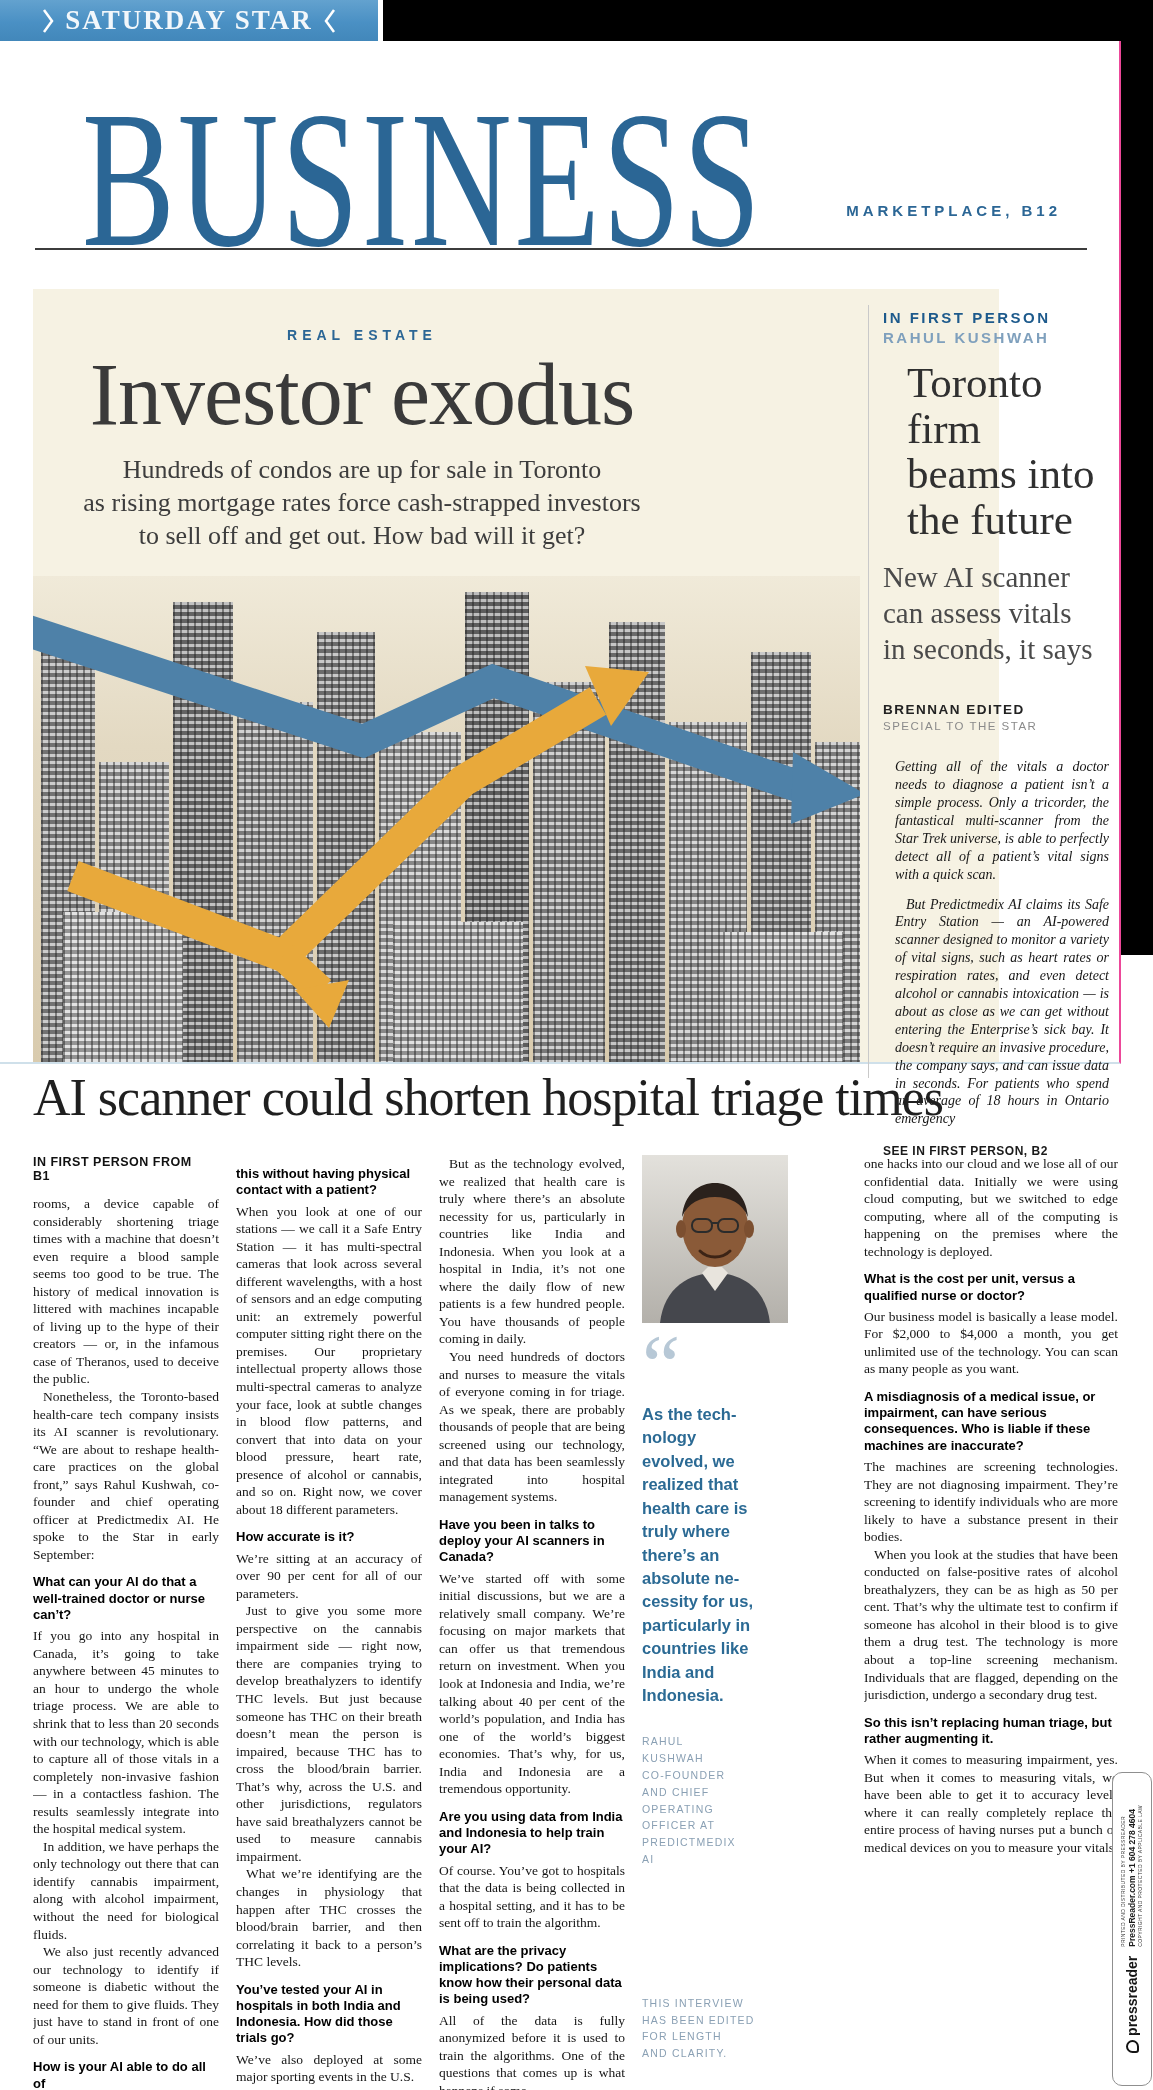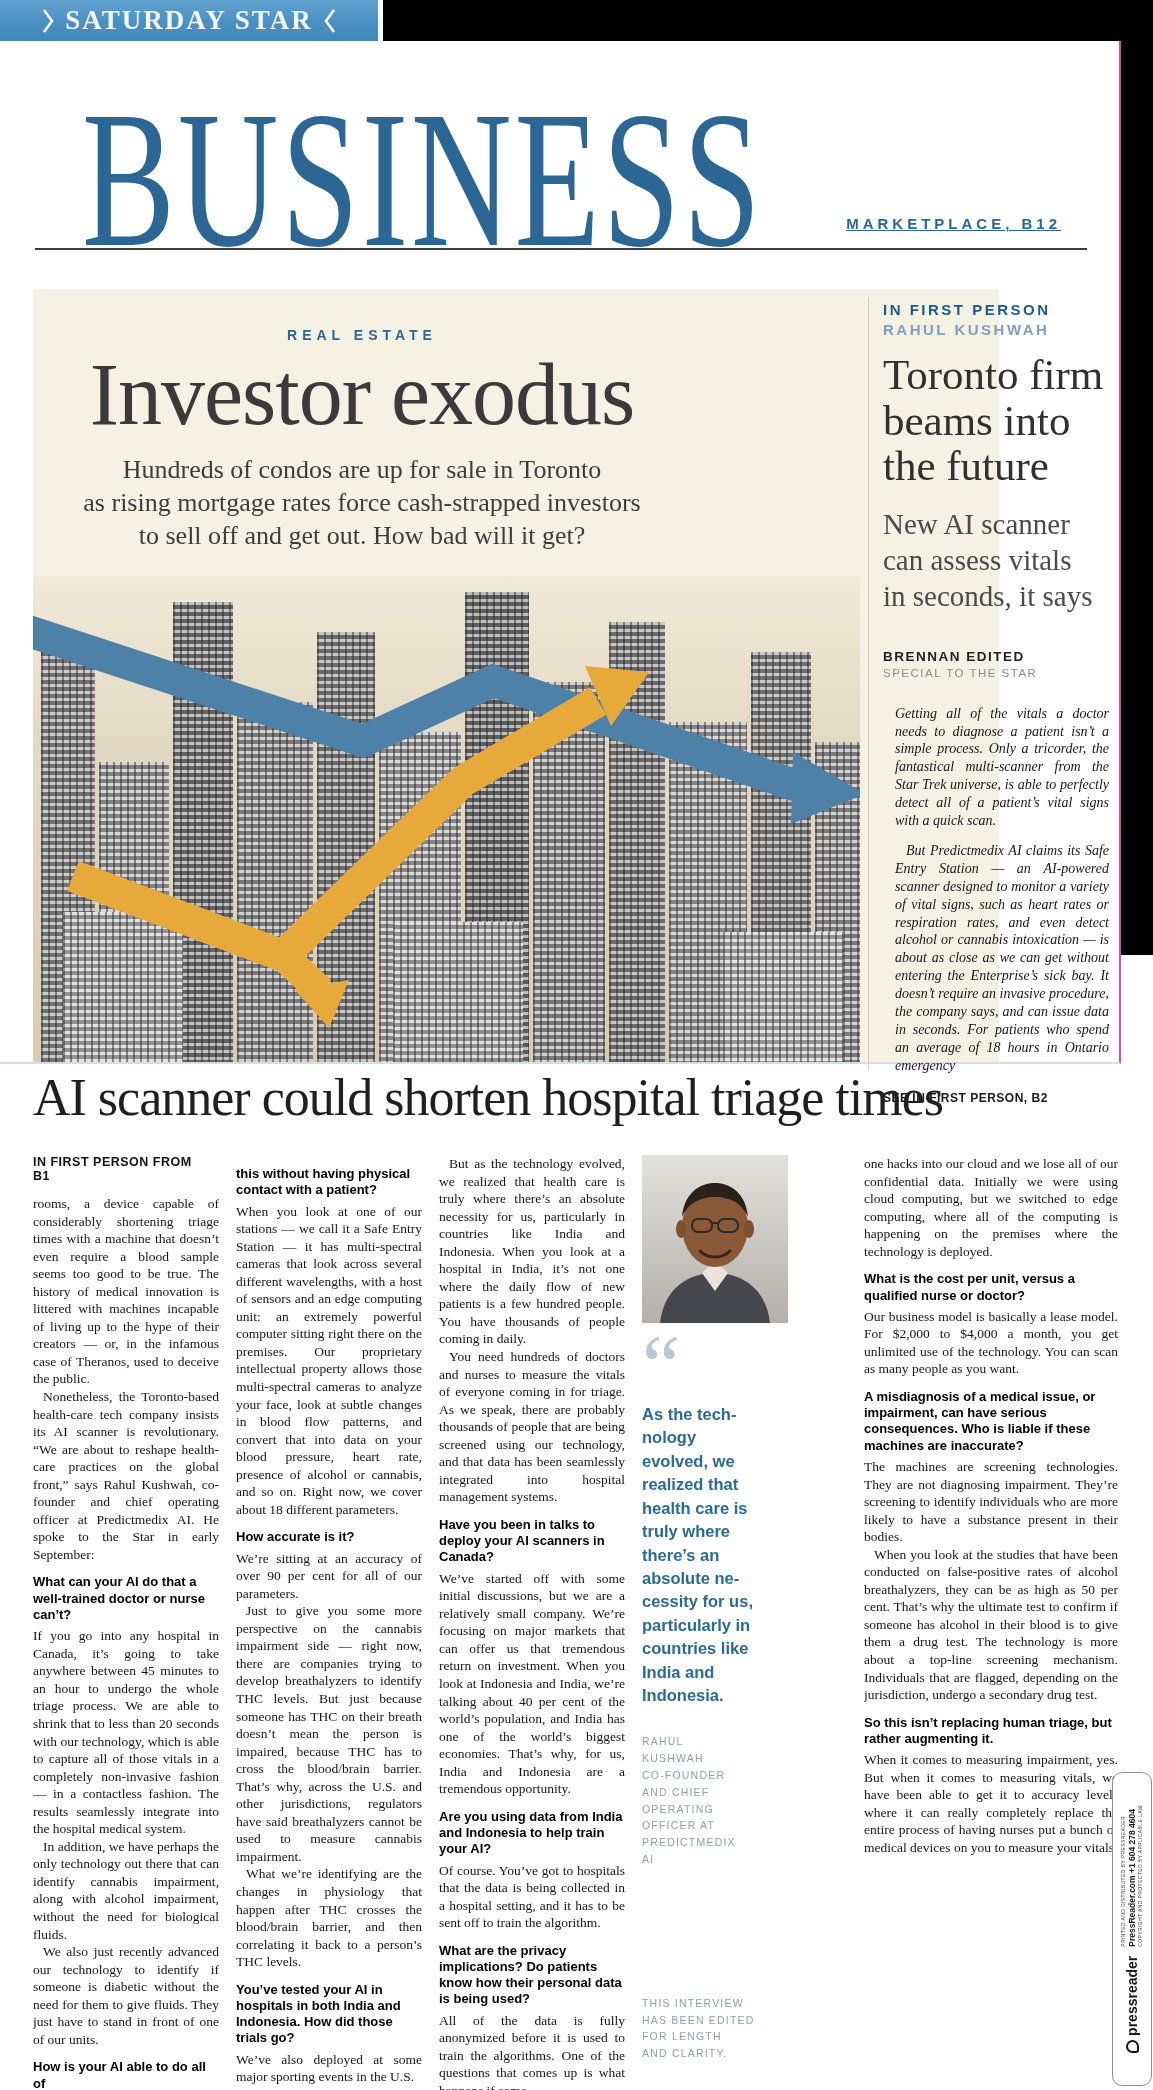--- a/index.html
+++ b/index.html
@@ -15,49 +15,49 @@
   .chev{width:14px;height:26px;}
   .topbar-black{position:absolute;left:383px;top:0;width:770px;height:41px;background:#000;}
   .right-black{position:absolute;left:1121px;top:41px;width:32px;height:914px;background:#000;}
 
   
   .page{position:absolute;left:0;top:41px;width:1119px;height:1021px;background:#ffffff;
         border-right:2px solid #ec4899;border-bottom:2px solid #cfe0ea;}
   .masthead{position:absolute;left:82px;top:40px;line-height:1;color:#2b6695;
             font-size:150px;font-weight:normal;letter-spacing:3px;
             transform:scale(0.93,1.30);transform-origin:left top;white-space:nowrap;}
-  .marketplace{position:absolute;right:58px;top:174px;color:#2b6695;
+  .marketplace{position:absolute;right:58px;top:161px;color:#2b6695;
                font-family:"Liberation Sans",sans-serif;font-weight:bold;
-               font-size:15px;letter-spacing:4px;text-decoration:underline;}
+               font-size:15px;letter-spacing:4px;}
   .mast-rule{position:absolute;left:35px;top:207px;width:1052px;border-top:2px solid #3c3c3c;}
 
   
   .feature{position:absolute;left:33px;top:248px;width:966px;height:773px;background:#f6f2e3;}
   .feature-head{position:absolute;left:18px;top:38px;width:622px;text-align:center;}
   .kicker{color:#2b6695;font-family:"Liberation Sans",sans-serif;font-weight:bold;
           font-size:14px;letter-spacing:5px;}
   .feature-hl{margin-top:8px;color:#3a3a3a;font-size:88px;line-height:1.0;letter-spacing:-1px;
               font-family:"Liberation Serif",serif;}
   .feature-deck{margin-top:14px;color:#3d3d3d;font-size:26px;line-height:1.27;white-space:pre-line;}
 
   
   .skyline{position:absolute;left:0;top:287px;width:827px;height:486px;overflow:hidden;
            background:linear-gradient(180deg,#f0ead9 0%,#e3d9c2 35%,#d9cbae 100%);}
   .bld{position:absolute;bottom:0;background-color:#9a9a9a;
        background-image:repeating-linear-gradient(to right,rgba(30,30,30,.45) 0 2px,transparent 2px 7px),
                         repeating-linear-gradient(to bottom,rgba(255,255,255,.55) 0 3px,rgba(60,60,60,.35) 3px 7px);}
   .arrows{position:absolute;inset:0;}
 
   
-  .psb{position:absolute;left:868px;top:256px;width:253px;height:773px;
+  .psb{position:absolute;left:868px;top:264px;width:253px;height:773px;
        border-left:1px solid #c9c9c9;padding:4px 0 0 14px;box-sizing:border-box;
        display:flex;flex-direction:column;}
   .psb .k1{color:#1d5a8c;font-family:"Liberation Sans",sans-serif;font-weight:bold;font-size:15px;letter-spacing:2.5px;}
   .psb .k2{color:#7fa0bd;font-family:"Liberation Sans",sans-serif;font-weight:bold;font-size:15px;letter-spacing:2.5px;margin-top:3px;}
-  .psb-hl{margin-top:14px;color:#303030;font-size:43px;line-height:1.06;white-space:pre-line;}
+  .psb-hl{margin-top:14px;color:#303030;font-size:43px;line-height:1.06;white-space:pre-line;margin-left:24px;}
   .psb-deck{margin-top:18px;color:#4a4a4a;font-size:29px;line-height:1.24;white-space:pre-line;}
   .byline{margin-top:34px;font-family:"Liberation Sans",sans-serif;font-weight:bold;
           font-size:13.5px;color:#222;letter-spacing:1.5px;}
   .byline2{font-family:"Liberation Sans",sans-serif;font-size:11.5px;color:#8a8a8a;
            letter-spacing:1.5px;margin-top:3px;}
   .psb-body{margin-top:14px;font-size:14px;line-height:1.28;color:#161616;text-align:justify;}
   .psb-body p{margin:12px;font-style:italic;}
   .psb-body p.ind{text-indent:11px;}
   .jumpline{font-family:"Liberation Sans",sans-serif;font-weight:bold;font-size:12px;
             letter-spacing:.5px;color:#1a1a1a;margin-top:4px;}

